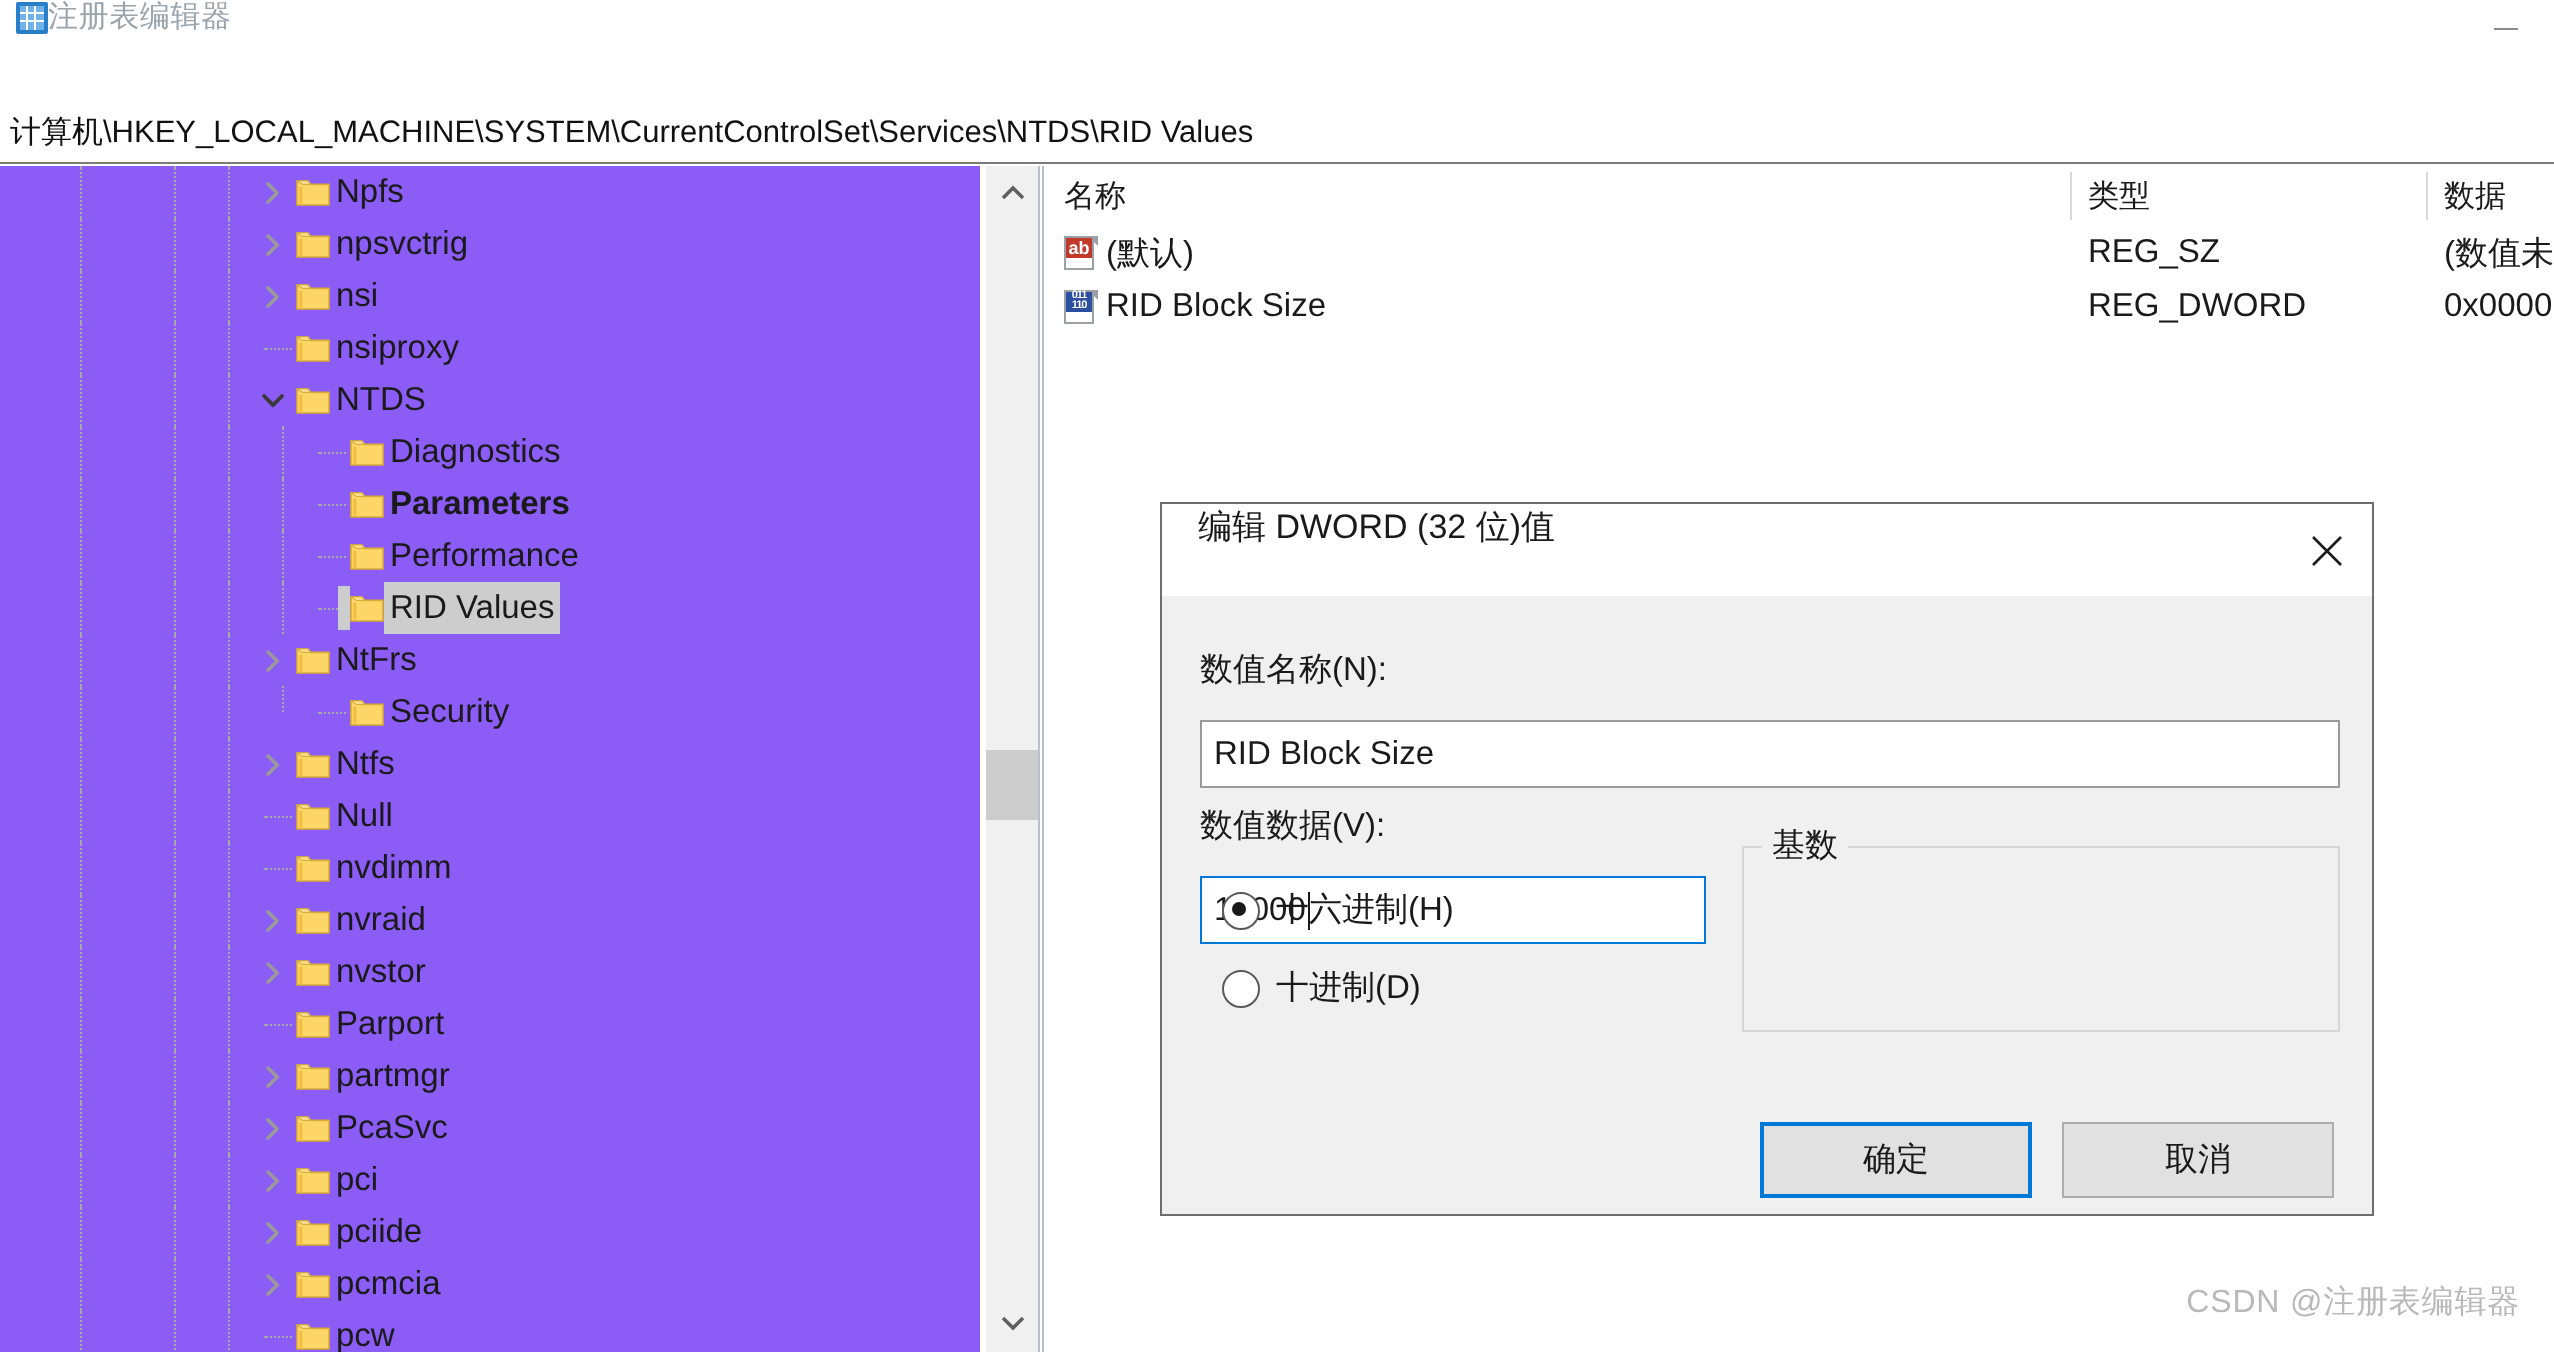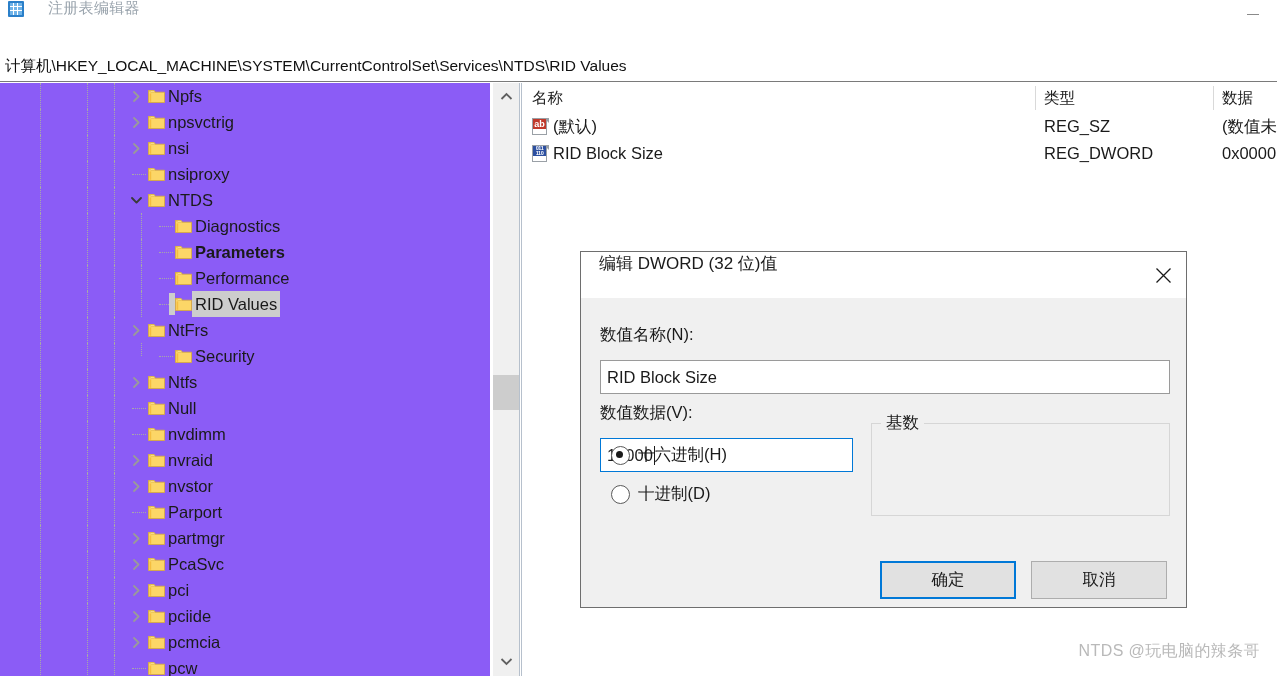--- a/index.html
+++ b/index.html
@@ -31,21 +31,21 @@
   }
   .titlebar-icon::before {
     content: ""; position: absolute; left: 2px; top: 2px;
     width: 12px; height: 12px;
     background:
       linear-gradient(to right, transparent 0 3px, #ffffff 3px 4px, transparent 4px 7px, #ffffff 7px 8px, transparent 8px),
       linear-gradient(to bottom, transparent 0 3px, #ffffff 3px 4px, transparent 4px 7px, #ffffff 7px 8px, transparent 8px),
       #6fb3e8;
   }
   .titlebar-text {
-    margin-left: 24px; margin-top: -5px;
+    margin-left: 0; margin-top: -5px;
     font-size: 15px; color: #9aa4ad; letter-spacing: .3px;
   }
   .titlebar-buttons {
     position: absolute; right: 0; top: 0; height: 22px;
     display: flex; align-items: center;
   }
   .tb-btn { width: 46px; height: 22px; position: relative; }
   .tb-min::after {
     content: ""; position: absolute; left: 16px; top: 14px;
     width: 12px; height: 1px; background: #8a8a8a;
@@ -741,15 +741,15 @@
       <div class="radio-row" style="top:185px;">
         <span class="radio"></span>
         <span>十进制(D)</span>
       </div>
 
       <div class="dlg-btn primary">确定</div>
       <div class="dlg-btn secondary">取消</div>
     </div>
   </div>
 
-  <div class="watermark">NTDS @玩电脑的辣条哥</div>
+  <div class="watermark">CSDN @注册表编辑器</div>
 
 </div>
 
 </body></html>

